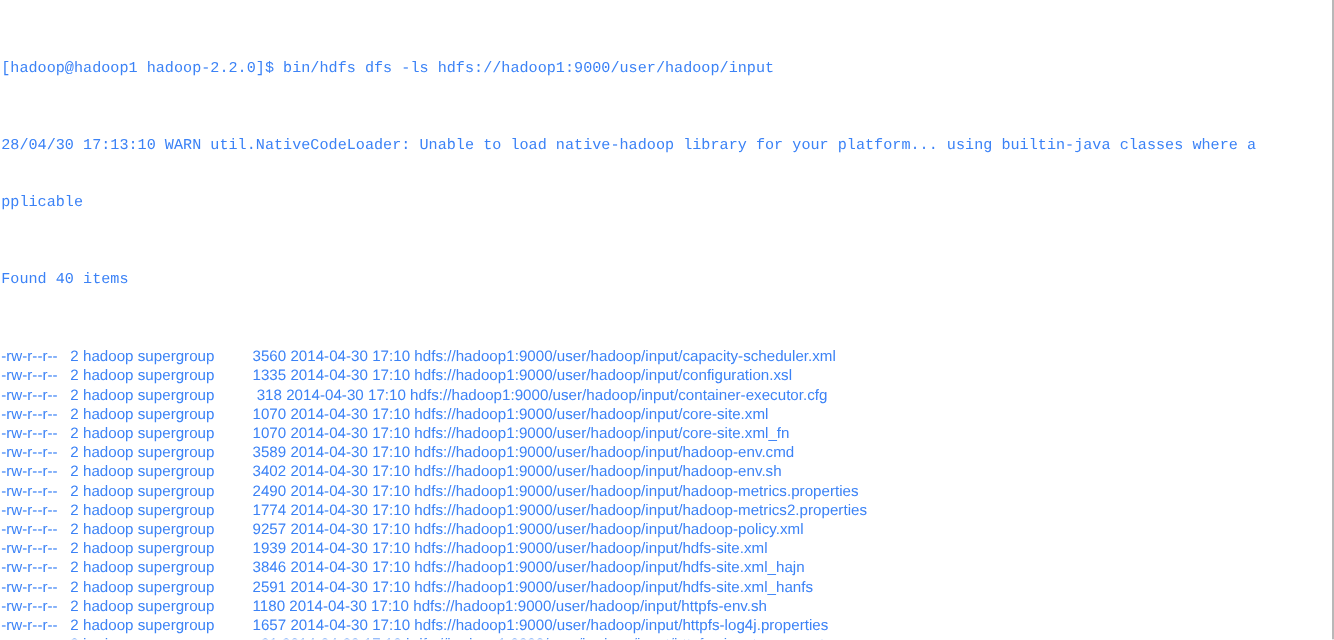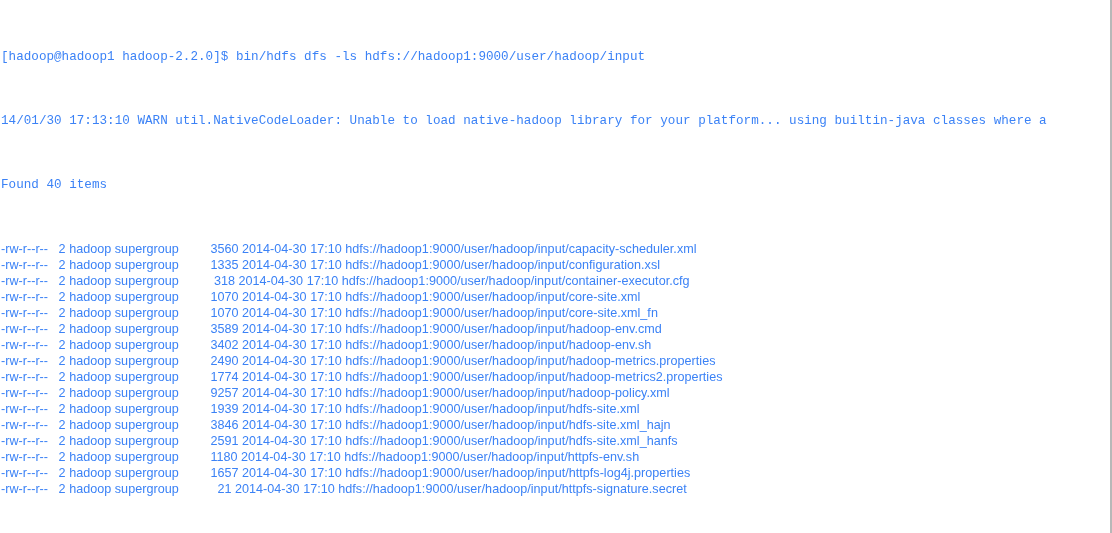--- a/index.html
+++ b/index.html
@@ -45,21 +45,22 @@
   }
 </style>
 </head>
 <body>
 
 <div id="terminal">
   <div class="screen">
 
     <div class="line">[hadoop@hadoop1 hadoop-2.2.0]$ bin/hdfs dfs -ls hdfs://hadoop1:9000/user/hadoop/input</div>
 
-    <div class="line">14/01/30 17:13:10 WARN util.NativeCodeLoader: Unable to load native-hadoop library for your platform... using builtin-java classes where a</div>
+    <div class="line">28/04/30 17:13:10 WARN util.NativeCodeLoader: Unable to load native-hadoop library for your platform... using builtin-java classes where a</div>
+    <div class="line">pplicable</div>
 
     <div class="line">Found 40 items</div>
 
     <div id="file-rows"><div class="row">-rw-r--r--   2 hadoop supergroup         3560 2014-04-30 17:10 hdfs://hadoop1:9000/user/hadoop/input/capacity-scheduler.xml</div><div class="row">-rw-r--r--   2 hadoop supergroup         1335 2014-04-30 17:10 hdfs://hadoop1:9000/user/hadoop/input/configuration.xsl</div><div class="row">-rw-r--r--   2 hadoop supergroup          318 2014-04-30 17:10 hdfs://hadoop1:9000/user/hadoop/input/container-executor.cfg</div><div class="row">-rw-r--r--   2 hadoop supergroup         1070 2014-04-30 17:10 hdfs://hadoop1:9000/user/hadoop/input/core-site.xml</div><div class="row">-rw-r--r--   2 hadoop supergroup         1070 2014-04-30 17:10 hdfs://hadoop1:9000/user/hadoop/input/core-site.xml_fn</div><div class="row">-rw-r--r--   2 hadoop supergroup         3589 2014-04-30 17:10 hdfs://hadoop1:9000/user/hadoop/input/hadoop-env.cmd</div><div class="row">-rw-r--r--   2 hadoop supergroup         3402 2014-04-30 17:10 hdfs://hadoop1:9000/user/hadoop/input/hadoop-env.sh</div><div class="row">-rw-r--r--   2 hadoop supergroup         2490 2014-04-30 17:10 hdfs://hadoop1:9000/user/hadoop/input/hadoop-metrics.properties</div><div class="row">-rw-r--r--   2 hadoop supergroup         1774 2014-04-30 17:10 hdfs://hadoop1:9000/user/hadoop/input/hadoop-metrics2.properties</div><div class="row">-rw-r--r--   2 hadoop supergroup         9257 2014-04-30 17:10 hdfs://hadoop1:9000/user/hadoop/input/hadoop-policy.xml</div><div class="row">-rw-r--r--   2 hadoop supergroup         1939 2014-04-30 17:10 hdfs://hadoop1:9000/user/hadoop/input/hdfs-site.xml</div><div class="row">-rw-r--r--   2 hadoop supergroup         3846 2014-04-30 17:10 hdfs://hadoop1:9000/user/hadoop/input/hdfs-site.xml_hajn</div><div class="row">-rw-r--r--   2 hadoop supergroup         2591 2014-04-30 17:10 hdfs://hadoop1:9000/user/hadoop/input/hdfs-site.xml_hanfs</div><div class="row">-rw-r--r--   2 hadoop supergroup         1180 2014-04-30 17:10 hdfs://hadoop1:9000/user/hadoop/input/httpfs-env.sh</div><div class="row">-rw-r--r--   2 hadoop supergroup         1657 2014-04-30 17:10 hdfs://hadoop1:9000/user/hadoop/input/httpfs-log4j.properties</div><div class="row">-rw-r--r--   2 hadoop supergroup           21 2014-04-30 17:10 hdfs://hadoop1:9000/user/hadoop/input/httpfs-signature.secret</div></div>
 
     
 
   </div>
 </div>
 

